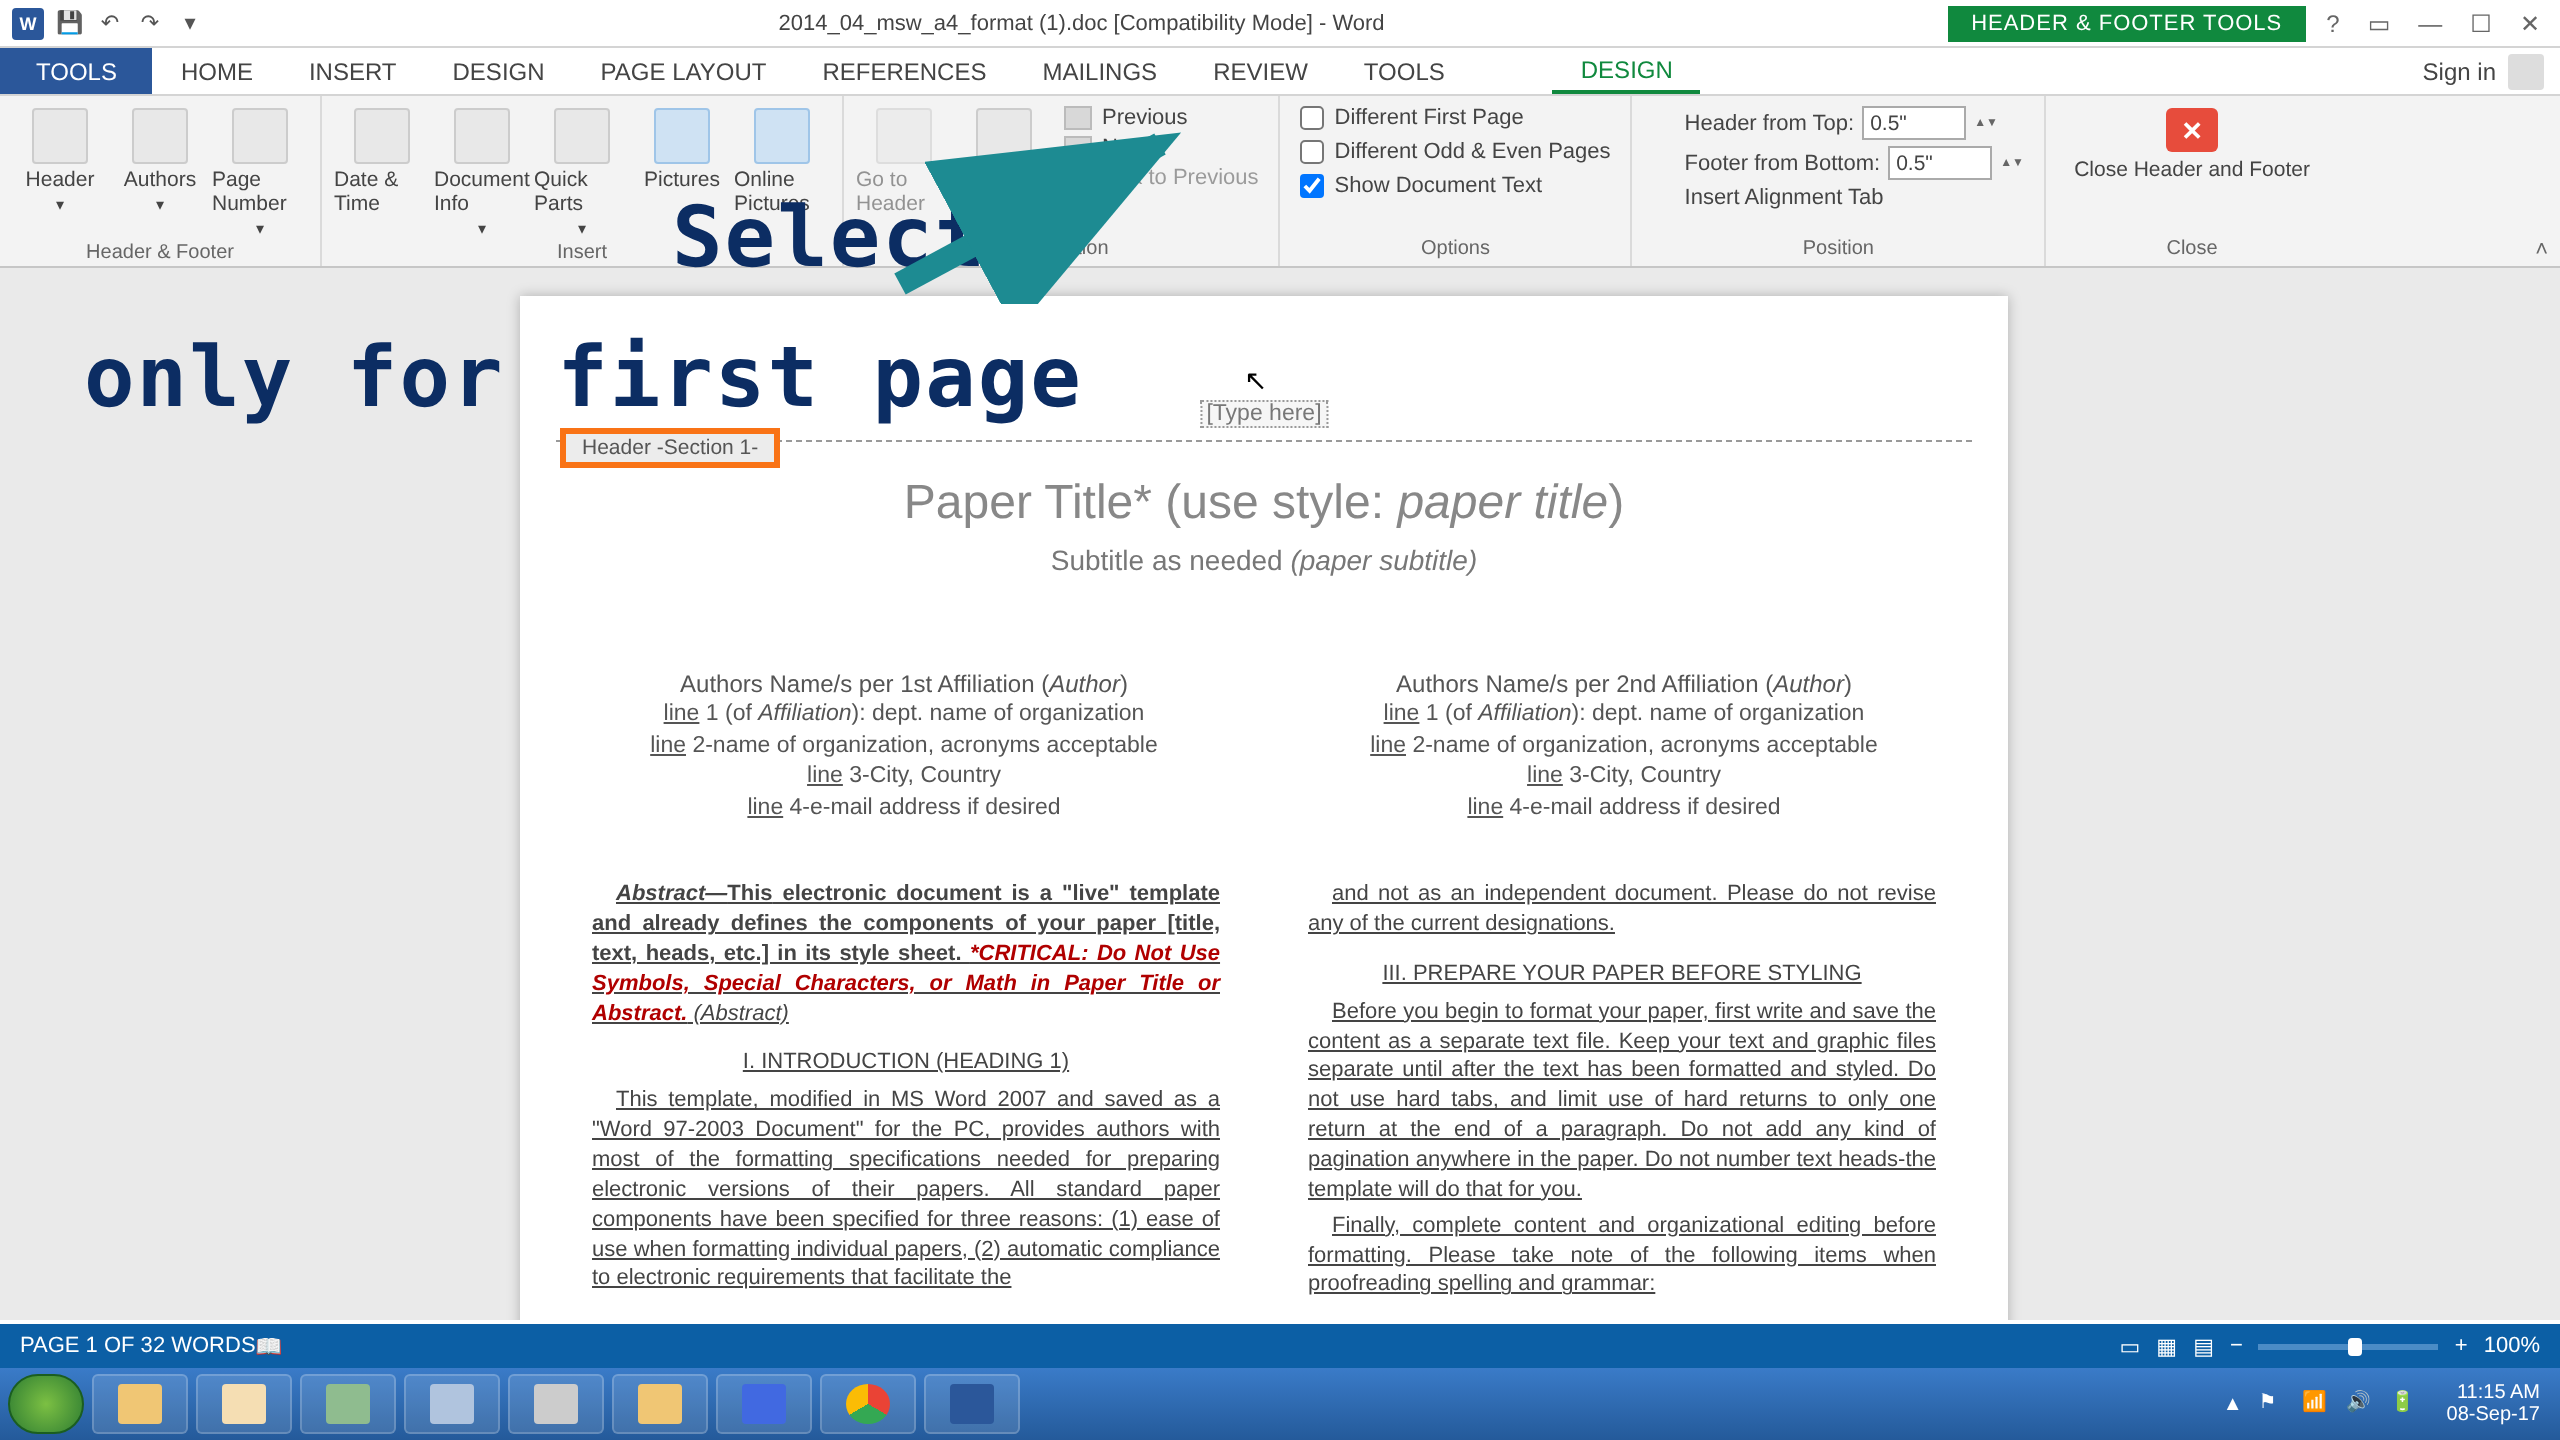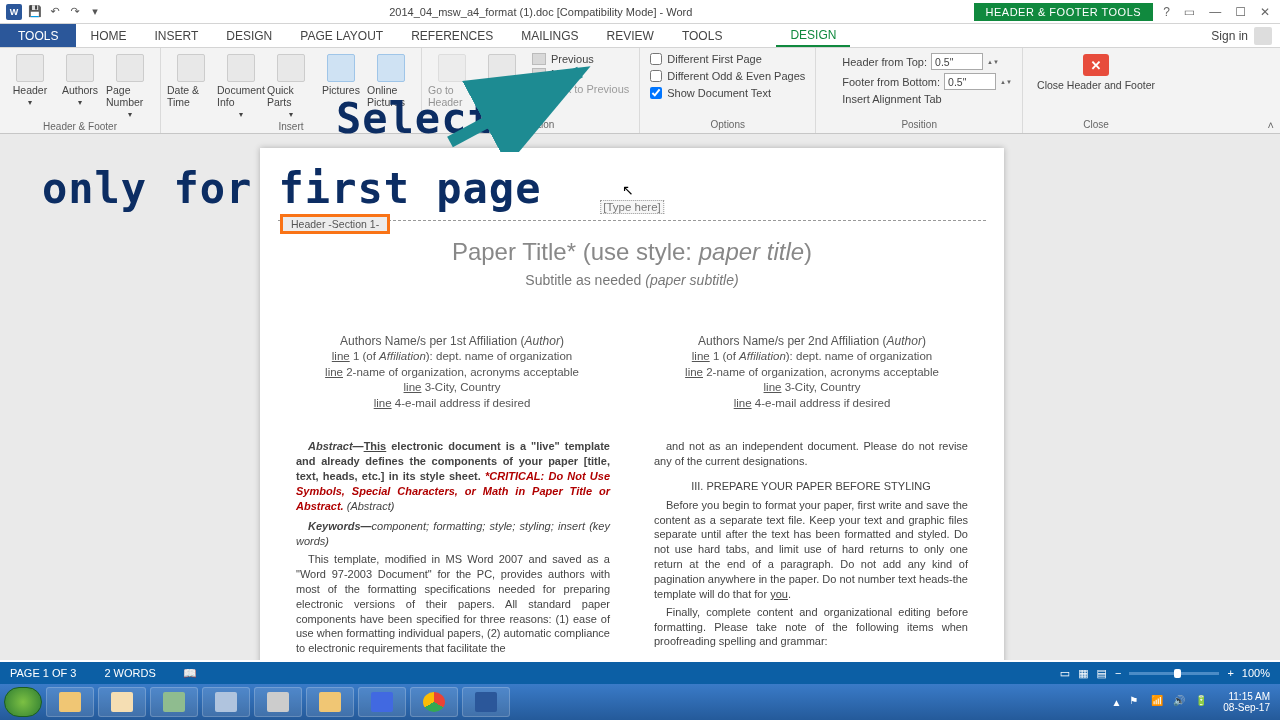--- a/index.html
+++ b/index.html
@@ -56,37 +56,37 @@
 .page-content { padding: 90px 36px 10px; color: #555; }
 .paper-title { font-family: Georgia, "Times New Roman", serif; font-size: 24px; color: #888; text-align: center; }
 .paper-title .ital { font-style: italic; }
 .subtitle { font-family: Georgia, serif; font-size: 14px; color: #777; text-align: center; margin-top: 6px; }
 .subtitle .ital { font-style: italic; }
 .authors-row { display: flex; gap: 48px; margin-top: 44px; font-family: "Times New Roman", serif; font-size: 11.5px; color: #555; }
 .authors-col { flex: 1; text-align: center; line-height: 1.35; }
 .authors-col .hd { font-size: 12px; }
 .authors-col .ital { font-style: italic; }
 .authors-col .u { text-decoration: underline; }
-.body-cols { display: flex; gap: 44px; margin-top: 28px; font-family: "Times New Roman", serif; font-size: 11px; color: #444; text-align: justify; line-height: 1.35; }
+.body-cols { display: flex; gap: 44px; margin-top: 28px; font-family: "Times New Roman", serif; font-size: 11px; color: #444; text-align: justify; line-height: 1.35; text-decoration: underline; }
 .body-cols .col { flex: 1; }
 .body-cols .ab-head { font-weight: bold; font-style: italic; }
 .body-cols .crit { color: #b00000; font-style: italic; font-weight: bold; }
 .body-cols .kw { font-style: italic; font-weight: bold; }
 .body-cols .sec { text-align: center; font-variant: small-caps; margin: 10px 0 4px; }
 .body-cols p { text-indent: 12px; margin-bottom: 3px; }
 .u { text-decoration: underline; }
 
 
 .annotation { position: absolute; font-family: "Lucida Console", Consolas, monospace; font-size: 42px; font-weight: bold; color: #0c2d63; z-index: 5; pointer-events: none; letter-spacing: 1px; }
 .ann1 { left: 336px; top: 94px; }
 .ann2 { left: 42px; top: 164px; }
 .arrow-svg { position: absolute; left: 440px; top: 62px; z-index: 5; pointer-events: none; }
 
 
-.statusbar { position: absolute; bottom: 36px; left: 0; right: 0; height: 22px; background: #0c5fa5; color: #fff; font-size: 11px; display: flex; align-items: center; padding: 0 10px; gap: 28px; }
+.statusbar { position: absolute; bottom: 36px; left: 0; right: 0; height: 22px; background: #0c5fa5; color: #fff; font-size: 11px; display: flex; align-items: center; padding: 0 10px; gap: 0; }
 .statusbar .spacer { flex: 1; }
 .statusbar .views { display: flex; gap: 8px; align-items: center; }
 .statusbar .zoom-slider { width: 90px; height: 3px; background: #4b8cc6; position: relative; }
 .statusbar .zoom-slider::before { content: ""; position: absolute; left: 50%; top: -3px; width: 7px; height: 9px; background: #fff; border-radius: 2px; }
 
 
 .taskbar { position: absolute; bottom: 0; left: 0; right: 0; height: 36px; background: linear-gradient(#3a7bc8, #245a9a); display: flex; align-items: center; padding: 0 4px; gap: 4px; }
 .taskbar .start { width: 38px; height: 30px; border-radius: 15px; background: radial-gradient(circle, #7cc043, #2e7d32); border: 1px solid #1b5e20; }
 .taskbar .tb-btn { width: 48px; height: 30px; background: rgba(255,255,255,0.12); border: 1px solid rgba(255,255,255,0.2); border-radius: 3px; display: flex; align-items: center; justify-content: center; }
 .taskbar .tb-btn .app-ic { width: 22px; height: 20px; background: #eee; border-radius: 2px; }
@@ -294,21 +294,21 @@
           <div class="hd"><span>Authors Name/s per 2nd Affiliation (</span><span class="ital">Author</span><span>)</span></div>
           <div><span class="u">line</span><span> 1 (of </span><span class="ital">Affiliation</span><span>): dept. name of organization</span></div>
           <div><span class="u">line</span><span> 2-name of organization, acronyms acceptable</span></div>
           <div><span class="u">line</span><span> 3-City, Country</span></div>
           <div><span class="u">line</span><span> 4-e-mail address if desired</span></div>
         </div>
       </div>
       <div class="body-cols">
         <div class="col">
           <p><span class="ab-head">Abstract—</span><span class="u" style="font-weight:bold">This</span><span style="font-weight:bold"> electronic document is a "live" template and already defines the components of your paper [title, text, heads, etc.] in its style sheet. </span><span class="crit">*CRITICAL: Do Not Use Symbols, Special Characters, or Math in Paper Title or Abstract.</span><span style="font-style:italic"> (Abstract)</span></p>
-          <p style="margin-top:6px"><span class="kw">Keywords—</span><span style="font-style:italic">component; formatting; style; styling; insert (key words)</span></p>
+          <div class="sec">I.   INTRODUCTION (HEADING 1)</div>
           <p>This template, modified in MS Word 2007 and saved as a "Word 97-2003 Document" for the PC, provides authors with most of the formatting specifications needed for preparing electronic versions of their papers. All standard paper components have been specified for three reasons: (1) ease of use when formatting individual papers, (2) automatic compliance to electronic requirements that facilitate the</p>
         </div>
         <div class="col">
           <p>and not as an independent document. Please do not revise any of the current designations.</p>
           <div class="sec">III.   PREPARE YOUR PAPER BEFORE STYLING</div>
           <p><span>Before you begin to format your paper, first write and save the content as a separate text file. Keep your text and graphic files separate until after the text has been formatted and styled. Do not use hard tabs, and limit use of hard returns to only one return at the end of a paragraph. Do not add any kind of pagination anywhere in the paper. Do not number text heads-the template will do that for </span><span class="u">you</span><span>.</span></p>
           <p>Finally, complete content and organizational editing before formatting. Please take note of the following items when proofreading spelling and grammar:</p>
         </div>
       </div>
     </div>

